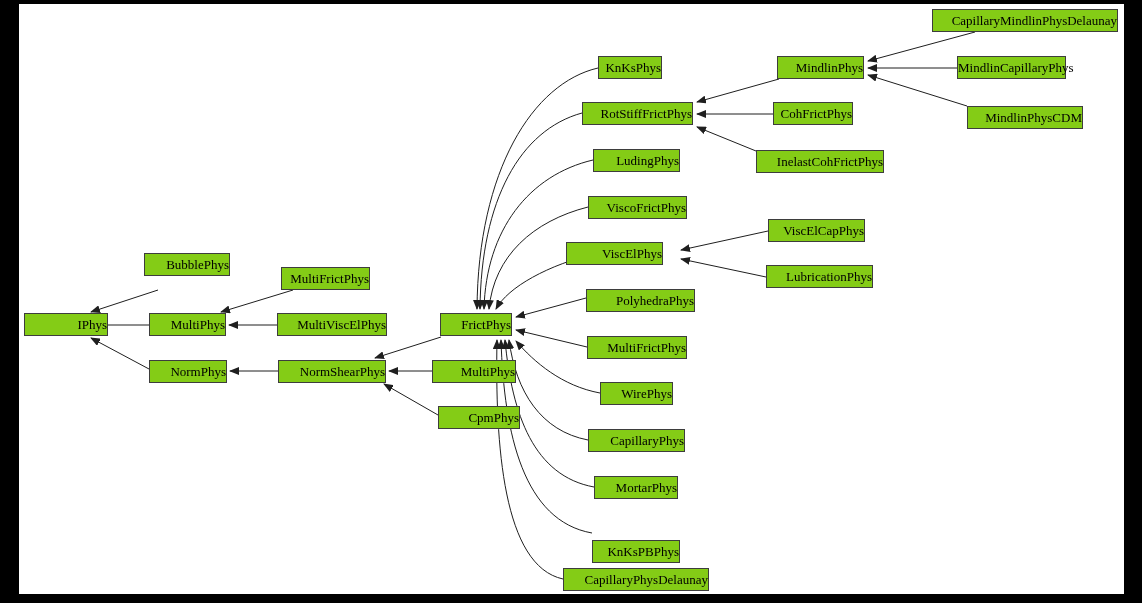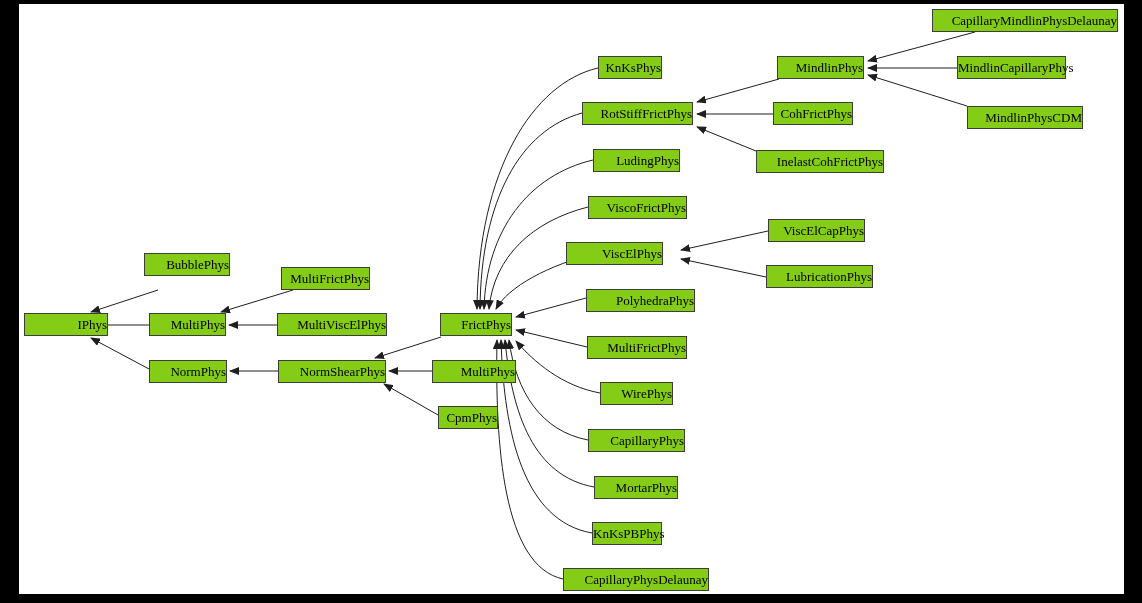--- a/index.html
+++ b/index.html
@@ -71,32 +71,32 @@
 
 <div class="node" style="left:24px;top:313px;width:84px">IPhys</div>
 <div class="node" style="left:144px;top:253px;width:86px">BubblePhys</div>
 <div class="node" style="left:149px;top:313px;width:77px">MultiPhys</div>
 <div class="node" style="left:149px;top:360px;width:78px">NormPhys</div>
 <div class="node" style="left:281px;top:267px;width:89px">MultiFrictPhys</div>
 <div class="node" style="left:277px;top:313px;width:110px">MultiViscElPhys</div>
 <div class="node" style="left:278px;top:360px;width:108px">NormShearPhys</div>
 <div class="node" style="left:440px;top:313px;width:72px">FrictPhys</div>
 <div class="node" style="left:432px;top:360px;width:84px">MultiPhys</div>
-<div class="node" style="left:438px;top:406px;width:60px">CpmPhys</div>
+<div class="node" style="left:438px;top:406px;width:82px">CpmPhys</div>
 <div class="node" style="left:598px;top:56px;width:64px">KnKsPhys</div>
 <div class="node" style="left:582px;top:102px;width:111px">RotStiffFrictPhys</div>
 <div class="node" style="left:593px;top:149px;width:87px">LudingPhys</div>
 <div class="node" style="left:588px;top:196px;width:99px">ViscoFrictPhys</div>
 <div class="node" style="left:566px;top:242px;width:97px">ViscElPhys</div>
 <div class="node" style="left:586px;top:289px;width:109px">PolyhedraPhys</div>
 <div class="node" style="left:587px;top:336px;width:100px">MultiFrictPhys</div>
 <div class="node" style="left:600px;top:382px;width:73px">WirePhys</div>
 <div class="node" style="left:588px;top:429px;width:97px">CapillaryPhys</div>
 <div class="node" style="left:594px;top:476px;width:84px">MortarPhys</div>
-<div class="node" style="left:592px;top:522px;width:70px">KnKsPBPhys</div>
+<div class="node" style="left:592px;top:540px;width:88px">KnKsPBPhys</div>
 <div class="node" style="left:563px;top:568px;width:146px">CapillaryPhysDelaunay</div>
 <div class="node" style="left:777px;top:56px;width:87px">MindlinPhys</div>
 <div class="node" style="left:773px;top:102px;width:80px">CohFrictPhys</div>
 <div class="node" style="left:756px;top:150px;width:128px">InelastCohFrictPhys</div>
 <div class="node" style="left:768px;top:219px;width:97px">ViscElCapPhys</div>
 <div class="node" style="left:766px;top:265px;width:107px">LubricationPhys</div>
 <div class="node" style="left:932px;top:9px;width:186px">CapillaryMindlinPhysDelaunay</div>
 <div class="node" style="left:957px;top:56px;width:109px">MindlinCapillaryPhys</div>
 <div class="node" style="left:967px;top:106px;width:116px">MindlinPhysCDM</div>
 

